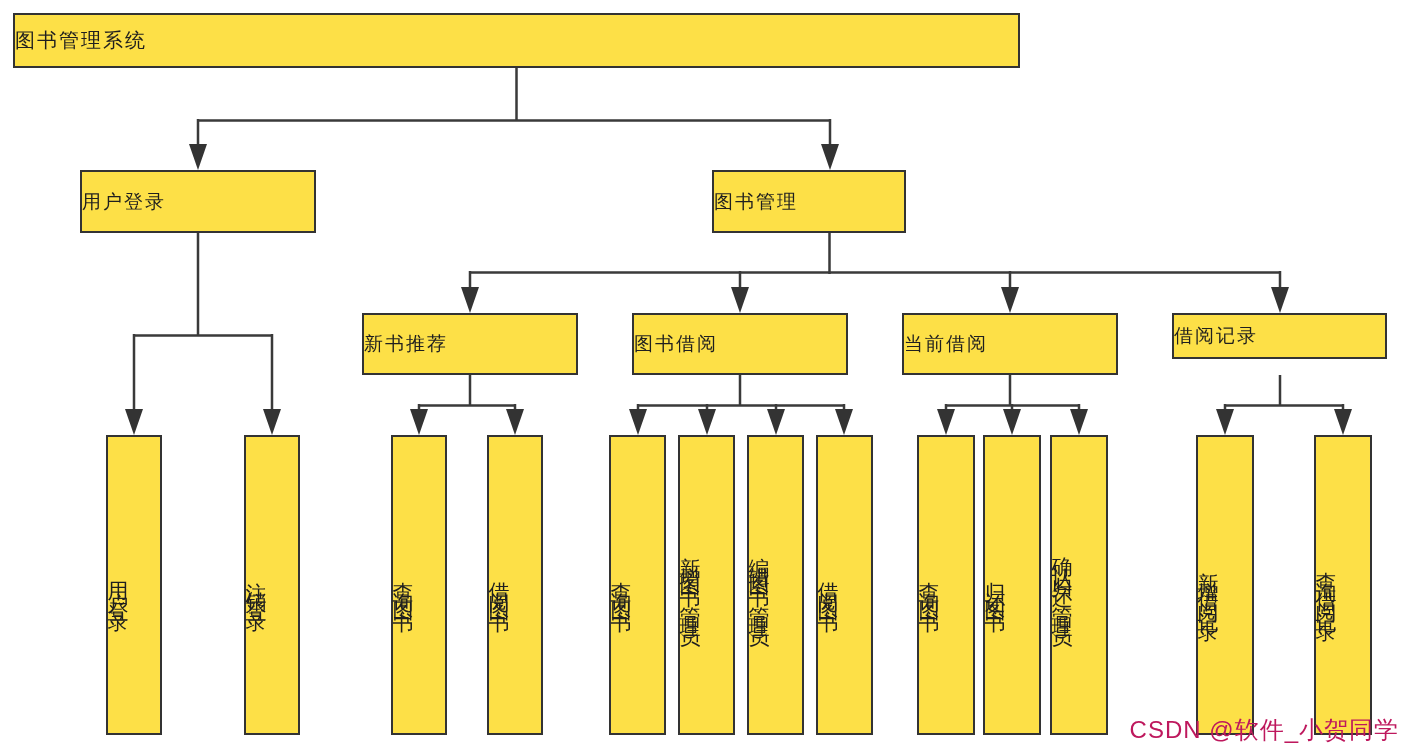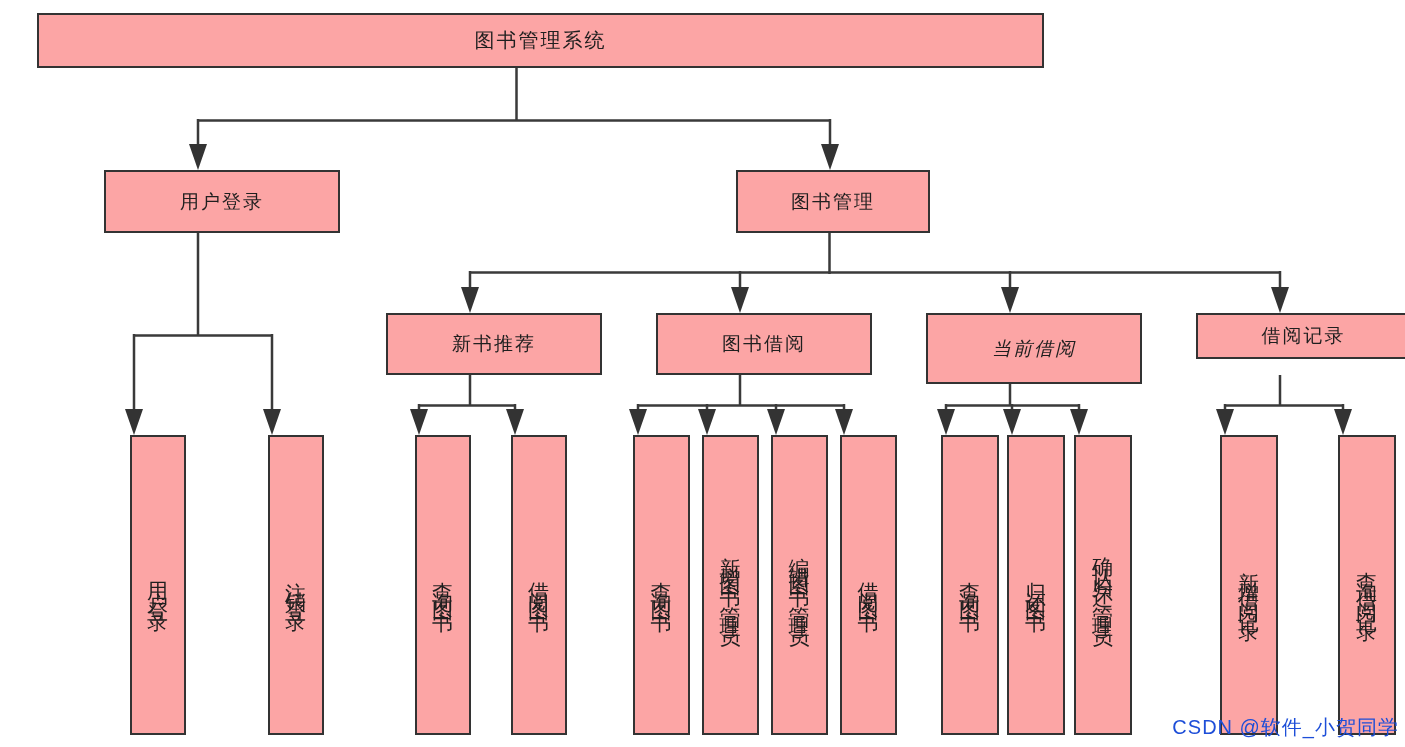--- a/index.html
+++ b/index.html
@@ -7,28 +7,27 @@
     position: relative;
     width: 1405px;
     height: 747px;
     background: #ffffff;
     font-family: "Liberation Sans", sans-serif;
     overflow: hidden;
   }
   .node {
     position: absolute;
     box-sizing: border-box;
-    background: #fca5a5;
+    background: #fde047;
     border: 2.5px solid #333333;
     display: flex;
     align-items: center;
-    justify-content: center;
+    justify-content: flex-start;
     color: #1f1f1f;
     z-index: 2;
-    margin-left: 24px;
   }
   .h-label {
     font-size: 19px;
     letter-spacing: 2px;
     white-space: nowrap;
   }
   .root .h-label { font-size: 20px; }
   .v-label {
     writing-mode: vertical-lr;
     text-orientation: upright;
@@ -38,22 +37,22 @@
   }
   #connectors {
     position: absolute;
     left: 0; top: 0;
     z-index: 1;
   }
   #watermark {
     position: absolute;
     top: 714px;
     right: 6px;
-    font-size: 20px;
-    color: #1d4ed8;
+    font-size: 24px;
+    color: #be185d;
     letter-spacing: 1px;
     z-index: 3;
     white-space: nowrap;
     text-align: center;
   }
 </style>
 </head>
 <body>
 
 <div id="canvas">
@@ -126,21 +125,21 @@
   <div class="node" style="left:712px; top:170px; width:194px; height:63px;">
     <span class="h-label">图书管理</span>
   </div>
 
   <div class="node" style="left:362px; top:313px; width:216px; height:62px;">
     <span class="h-label">新书推荐</span>
   </div>
   <div class="node" style="left:632px; top:313px; width:216px; height:62px;">
     <span class="h-label">图书借阅</span>
   </div>
-  <div class="node" style="left:902px; top:313px; width:216px; height:71px;font-style:italic;">
+  <div class="node" style="left:902px; top:313px; width:216px; height:62px;">
     <span class="h-label">当前借阅</span>
   </div>
   <div class="node" style="left:1172px; top:313px; width:215px; height:46px;">
     <span class="h-label">借阅记录</span>
   </div>
 
   <div class="node" style="left:106px; top:435px; width:56px; height:300px;">
     <span class="v-label">用户登录</span>
   </div>
   <div class="node" style="left:244px; top:435px; width:56px; height:300px;">

